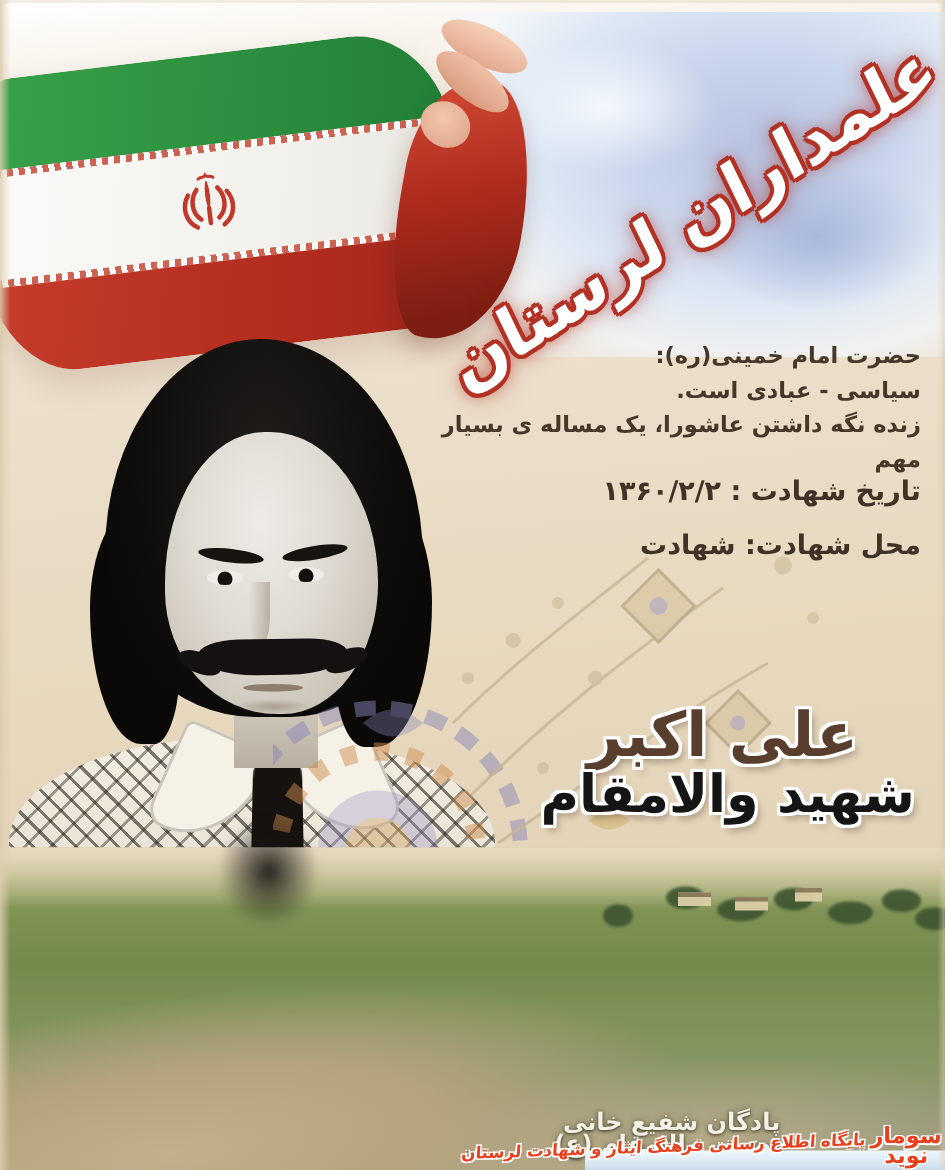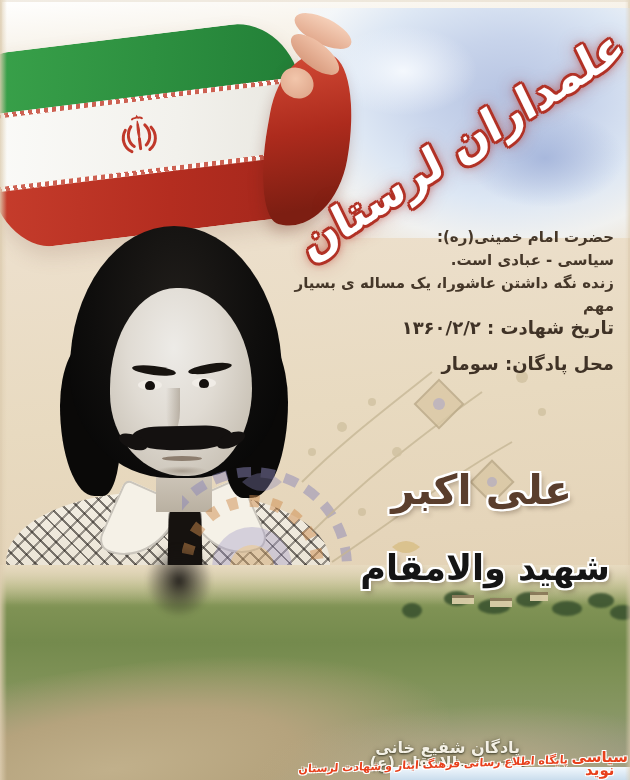--- a/index.html
+++ b/index.html
@@ -100,21 +100,21 @@
     color:#453729;font-weight:bold;font-size:15px;line-height:23px;z-index:4;}
   .details{position:absolute;right:16px;top:310px;width:330px;direction:rtl;
     color:#3f3226;font-weight:bold;font-size:18px;line-height:36px;z-index:4;}
   .outline-white{
     text-shadow:-2px -2px 0 #fff,2px -2px 0 #fff,-2px 2px 0 #fff,2px 2px 0 #fff,
       0 -2px 0 #fff,0 2px 0 #fff,-2px 0 0 #fff,2px 0 0 #fff,3px 4px 5px rgba(60,40,25,.35);}
   .name-last{position:absolute;right:66px;top:406px;direction:rtl;font-size:46px;font-weight:bold;
     color:#5a3e2d;z-index:8;}
   .name-first{position:absolute;right:58px;top:466px;direction:rtl;font-size:41px;font-weight:bold;
     color:#5a3e2d;z-index:8;}
-  .honorific{position:absolute;right:20px;top:548px;direction:rtl;font-size:35px;font-weight:bold;
+  .honorific{position:absolute;right:20px;top:510px;direction:rtl;font-size:35px;font-weight:bold;
     color:#151515;z-index:8;}
   
   .landscape{position:absolute;left:0;top:565px;width:630px;height:215px;z-index:5;
     background:linear-gradient(180deg,#cfc3a0 0%,#a9ae74 9%,#7f9254 20%,#748a4d 36%,#7e9156 52%,#879663 68%,#92987a 84%,#a49f83 100%);}
   .landscape .haze{position:absolute;left:0;top:0;width:100%;height:40px;
     background:linear-gradient(180deg,rgba(232,219,193,.95),rgba(232,219,193,0));}
   .rocks-1{position:absolute;left:-50px;top:90px;width:500px;height:170px;transform:rotate(-8deg);
     background:radial-gradient(ellipse at 32% 60%,#c1b08b 0%,#b5a37d 38%,rgba(181,163,125,0) 72%);}
   .rocks-2{position:absolute;left:250px;top:140px;width:420px;height:120px;transform:rotate(-4deg);
     background:radial-gradient(ellipse at 50% 50%,#b9ab88 0%,rgba(185,171,136,0) 70%);}
@@ -233,21 +233,21 @@
   </svg>
 
   <div class="quote">
     <div>حضرت امام خمینی(ره):</div>
     <div>سیاسی - عبادی است.</div>
     <div>زنده نگه داشتن عاشورا، یک مساله ی بسیار مهم</div>
   </div>
 
   <div class="details">
     <div>تاریخ شهادت : ۱۳۶۰/۲/۲</div>
-    <div>محل پادگان: سومار</div>
+    <div>محل شهادت: شهادت</div>
   </div>
 
   <div class="name-first outline-white">علی اکبر</div>
   <div class="honorific outline-white">شهید والامقام</div>
 
   <div class="landscape">
     <div class="haze"></div>
     <div class="plume"></div>
     <div class="tree" style="left:444px;top:26px;"></div>
     <div class="tree" style="left:478px;top:34px;width:32px;"></div>
@@ -265,20 +265,20 @@
 
   <div class="photo-caption">
     <div>پادگان شفیع خانی</div>
     <div>حضرت والامقام (ع)</div>
   </div>
 
   <div class="wm-strip"></div>
   <div class="watermark">
     <div class="wm-tagline">پایگاه اطلاع رسانی فرهنگ ایثار و شهادت لرستان</div>
     <div class="wm-logo">
-      <span>سیاسی</span>
+      <span>سومار</span>
       <span>نوید</span>
     </div>
   </div>
 
   <div class="edge-strip-left"></div>
   <div class="edge-strip-right"></div>
 </div>
 
 </body></html>

